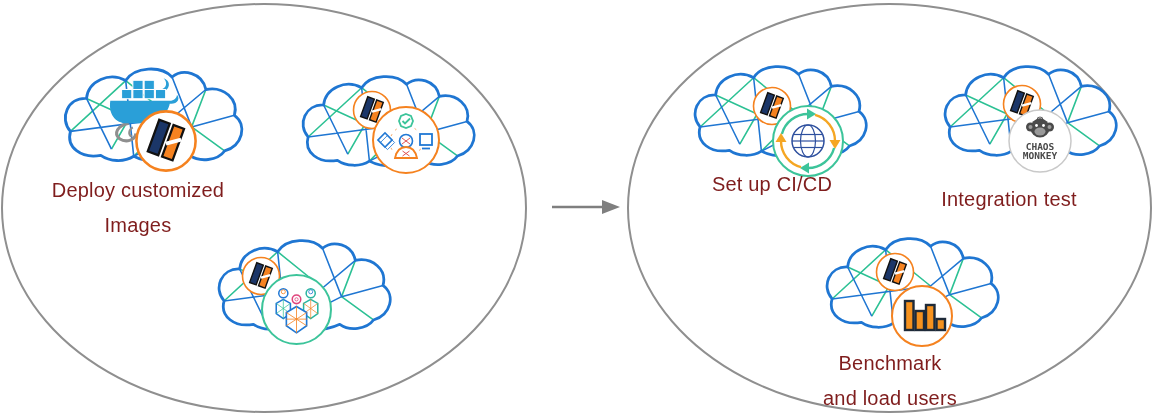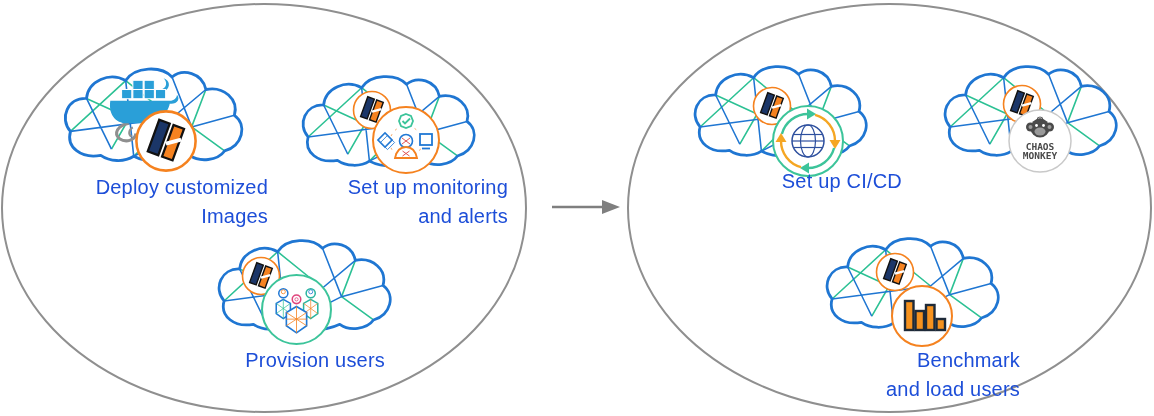--- a/index.html
+++ b/index.html
@@ -7,22 +7,22 @@
     position:relative;width:1154px;height:416px;background:#ffffff;
     font-family:"Liberation Sans",sans-serif;overflow:hidden;
   }
   .abs{position:absolute;}
   .phase-ellipse{
     position:absolute;border:2px solid #8f8f8f;border-radius:50%;
     background:transparent;box-sizing:border-box;
   }
   .unit{position:absolute;inset:0;}
   .task-label{
-    position:absolute;text-align:right;white-space:pre-line;
-    font-size:20px;line-height:29px;color:#1d4ed8;letter-spacing:.2px;
+    position:absolute;text-align:center;white-space:pre-line;
+    font-size:20px;line-height:35px;color:#7f1d1d;letter-spacing:.2px;
   }
   svg{display:block;}
   #symlib{position:absolute;width:0;height:0;overflow:hidden;}
 </style>
 </head>
 <body>
 
 <div id="canvas">
 
   <svg id="symlib" aria-hidden="true">
@@ -164,35 +164,32 @@
   <div class="unit">
     <svg class="abs" style="left:296px;top:72px;" width="190" height="104" viewBox="0 0 220 120">
         <use href="#sym-cloud"></use>
       </svg>
     <svg class="abs" style="left:352px;top:90px;" width="40" height="40" viewBox="0 0 40 40">
         <use href="#sym-logo"></use>
       </svg>
     <svg class="abs" style="left:371px;top:105px;" width="70" height="70" viewBox="0 0 70 70">
         <use href="#sym-monitor"></use>
       </svg>
-    <div class="task-label" style="left:248px;top:173px;width:260px;">Set up monitoring
-and alerts</div>
   </div>
 
   <div class="unit">
     <svg class="abs" style="left:212px;top:236px;" width="190" height="104" viewBox="0 0 220 120">
         <use href="#sym-cloud"></use>
       </svg>
     <svg class="abs" style="left:241px;top:256px;" width="40" height="40" viewBox="0 0 40 40">
         <use href="#sym-logo"></use>
       </svg>
     <svg class="abs" style="left:260px;top:273px;" width="73" height="73" viewBox="0 0 72 72">
         <use href="#sym-users"></use>
       </svg>
-    <div class="task-label" style="left:125px;top:346px;width:260px;">Provision users</div>
   </div>
 
   <div class="unit">
     <svg class="abs" style="left:688px;top:62px;" width="190" height="104" viewBox="0 0 220 120">
         <use href="#sym-cloud"></use>
       </svg>
     <svg class="abs" style="left:752px;top:86px;" width="40" height="40" viewBox="0 0 40 40">
         <use href="#sym-logo"></use>
       </svg>
     <svg class="abs" style="left:770px;top:103px;" width="76" height="76" viewBox="0 0 76 76">
@@ -204,20 +201,21 @@
   <div class="unit">
     <svg class="abs" style="left:938px;top:62px;" width="190" height="104" viewBox="0 0 220 120">
         <use href="#sym-cloud"></use>
       </svg>
     <svg class="abs" style="left:1002px;top:84px;" width="40" height="40" viewBox="0 0 40 40">
         <use href="#sym-logo"></use>
       </svg>
     <svg class="abs" style="left:1007px;top:108px;" width="66" height="66" viewBox="0 0 66 66">
         <use href="#sym-monkey"></use>
       </svg>
+    <div class="task-label" style="left:879px;top:182px;width:260px;">Integration test</div>
   </div>
 
   <div class="unit">
     <svg class="abs" style="left:820px;top:234px;" width="190" height="104" viewBox="0 0 220 120">
         <use href="#sym-cloud"></use>
       </svg>
     <svg class="abs" style="left:875px;top:252px;" width="40" height="40" viewBox="0 0 40 40">
         <use href="#sym-logo"></use>
       </svg>
     <svg class="abs" style="left:890px;top:284px;" width="64" height="64" viewBox="0 0 64 64">

